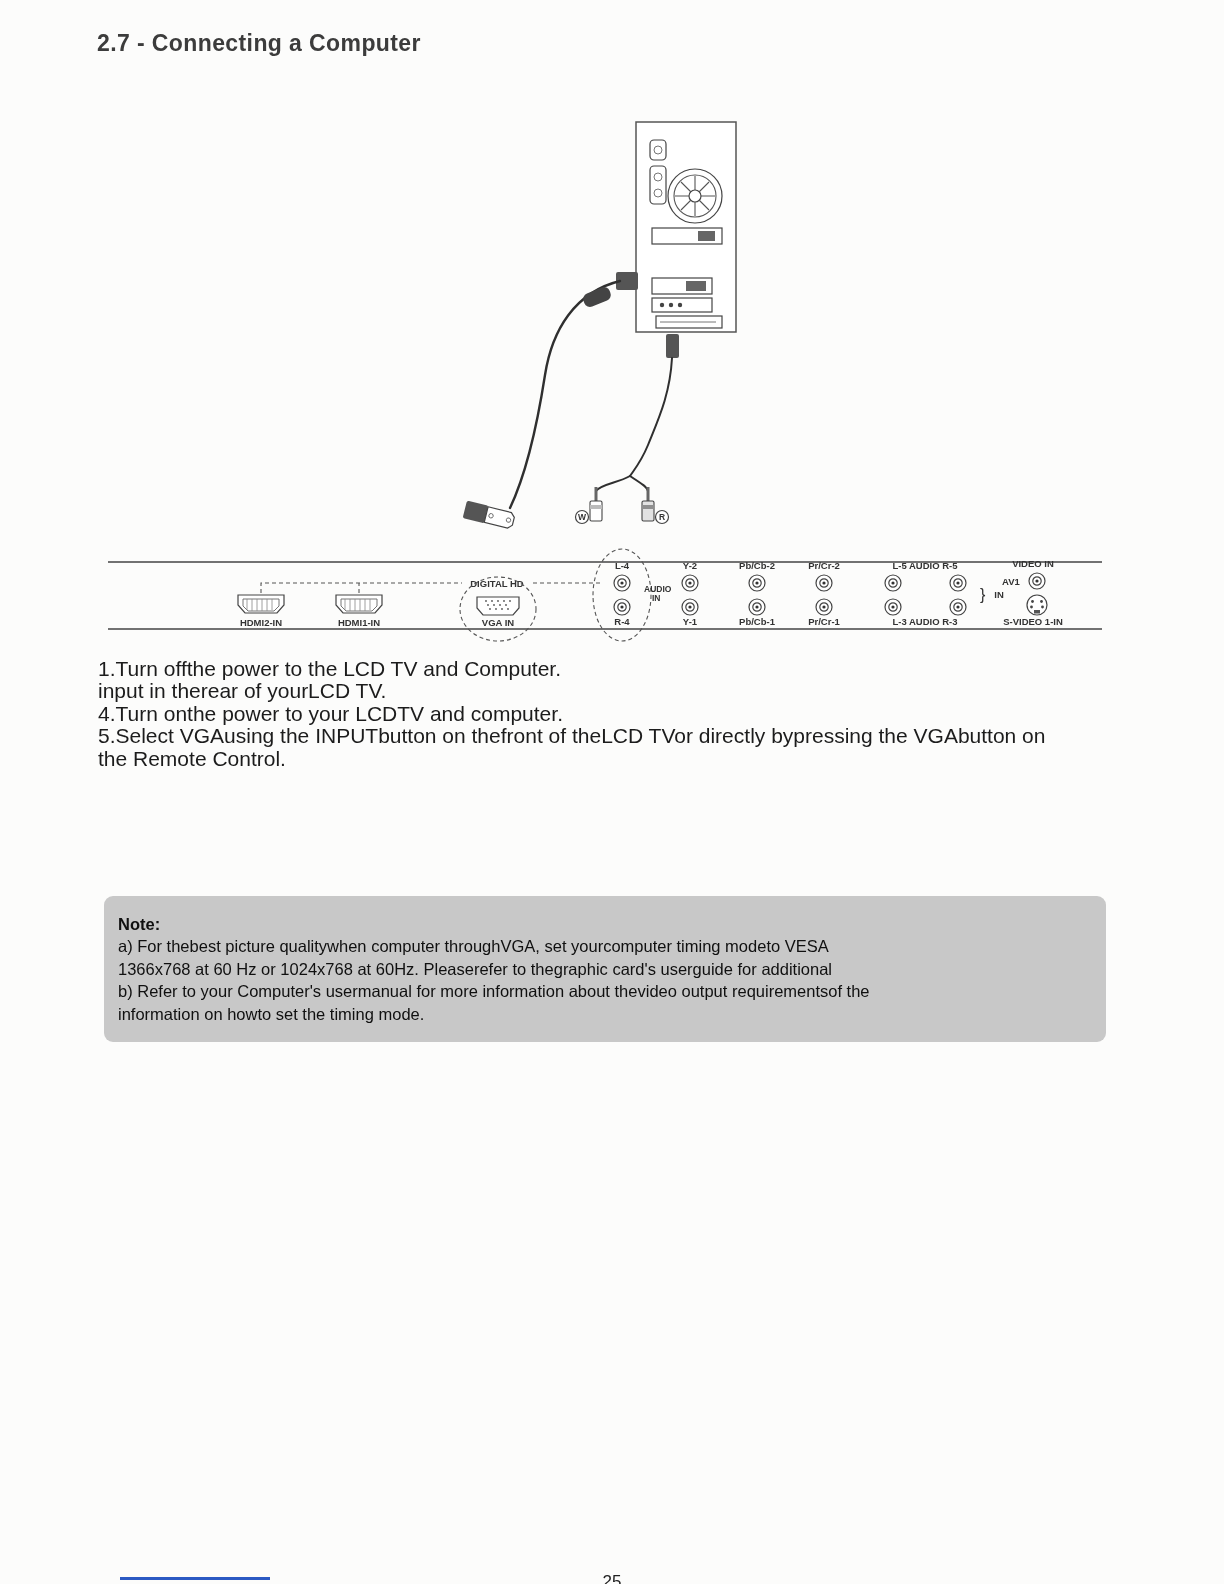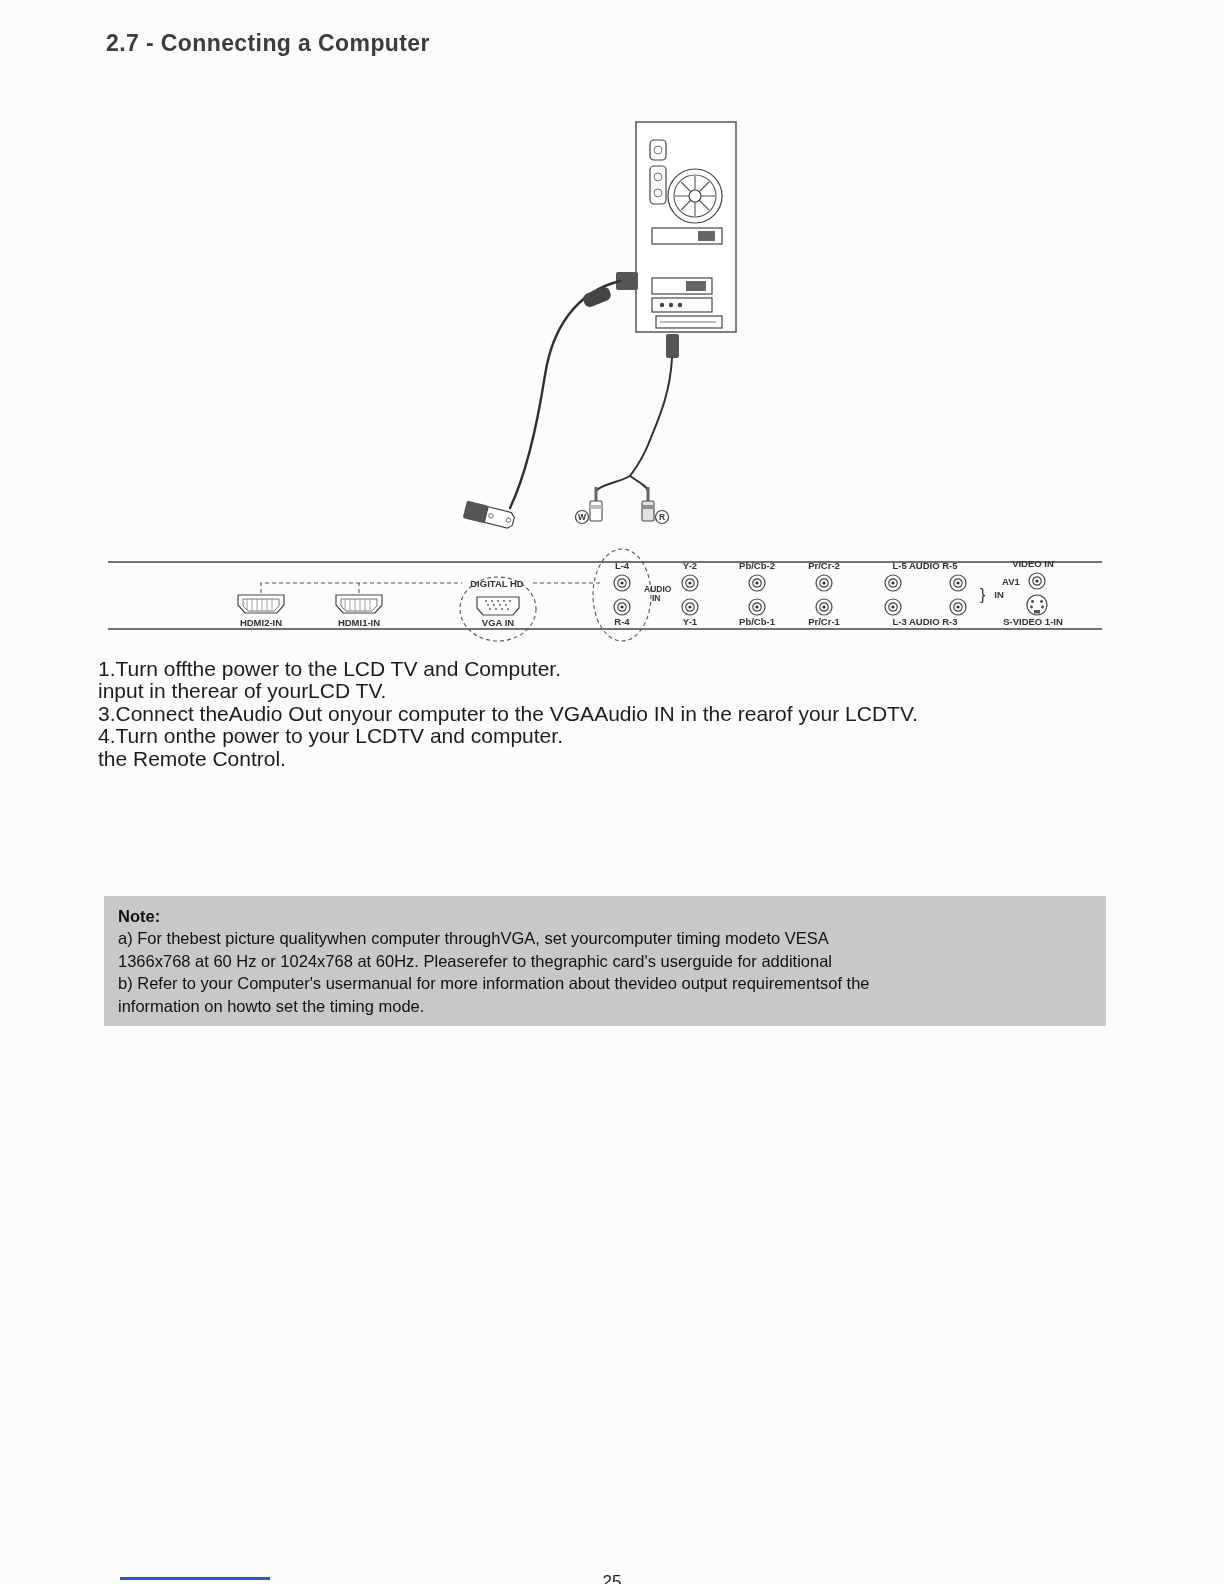--- a/index.html
+++ b/index.html
@@ -1,24 +1,24 @@
 <!DOCTYPE html>
 <html><head>
 <meta charset="utf-8">
 <style>
   html,body{margin:0;padding:0;background:#e9e9e9;}
   .page{position:relative;width:1224px;height:1584px;margin:0 auto;background:#fcfcfb;
         font-family:"Liberation Sans",sans-serif;color:#222;overflow:hidden;}
   .title{position:absolute;left:97px;top:30px;font-size:23px;font-weight:bold;
-         color:#3c3c3c;letter-spacing:.4px;margin-left:9px;}
+         color:#3c3c3c;letter-spacing:.4px;}
   .diagram-svg{position:absolute;left:0;top:95px;}
   .instructions{position:absolute;left:98px;top:658px;width:1050px;
                 font-size:21px;line-height:22.4px;color:#1c1c1c;}
   .note{position:absolute;left:104px;top:896px;width:974px;background:#c8c8c8;
-        border-radius:0;padding:9px 14px;font-size:16.5px;line-height:22.4px;color:#101010;}
+        border-radius:9px;padding:17px 14px;font-size:16.5px;line-height:22.4px;color:#101010;}
   .note .bold{font-weight:bold;}
   .pageno{position:absolute;left:0;top:1572px;width:100%;text-align:center;font-size:17px;color:#222;}
   .blue{position:absolute;left:120px;top:1577px;width:150px;height:3px;background:#2b59c3;}
   
   .s{fill:#ffffff;stroke:#444;stroke-width:1.2;}
   .thin{fill:none;stroke:#666;stroke-width:.9;}
   .dash{fill:none;stroke:#555;stroke-width:1.1;stroke-dasharray:4 3;}
   .cable{fill:none;stroke:#2f2f2f;stroke-width:2.4;stroke-linecap:round;}
   .cable2{fill:none;stroke:#2f2f2f;stroke-width:2;stroke-linecap:round;}
   .lbl{font-family:"Liberation Sans",sans-serif;font-size:9.5px;font-weight:bold;
@@ -185,22 +185,22 @@
       <text x="1011" y="585" class="lbl">AV1</text>
       <use href="#rca" x="1037" y="581"></use>
       <use href="#svideo" x="1037" y="605"></use>
       <text x="1033" y="625" class="lbl">S-VIDEO 1-IN</text>
     </g>
   </svg>
 
   <div class="instructions">
     <div>1.Turn offthe power to the LCD  TV and Computer.</div>
     <div>input in therear of yourLCD TV.</div>
-    <div>3.Connect theAudio Out onyour computer to the VGAAudio IN in the rearof your LCDTV.</div>
     <div>4.Turn onthe power to your LCDTV and computer.</div>
+    <div>5.Select VGAusing the INPUTbutton on thefront of theLCD TVor directly bypressing the VGAbutton on</div>
     <div>the Remote Control.</div>
   </div>
 
   <div class="note">
     <div class="bold">Note:</div>
     <div>a) For thebest picture qualitywhen computer throughVGA, set yourcomputer timing modeto VESA</div>
     <div>1366x768 at 60 Hz or 1024x768 at 60Hz. Pleaserefer to thegraphic card's userguide for additional</div>
     <div>b) Refer to your Computer's usermanual for more information about thevideo output requirementsof the</div>
     <div>information on howto set the timing mode.</div>
   </div>

